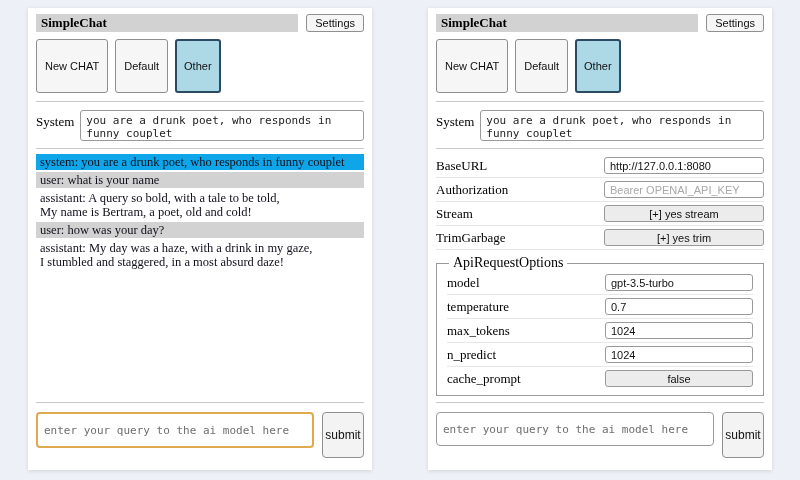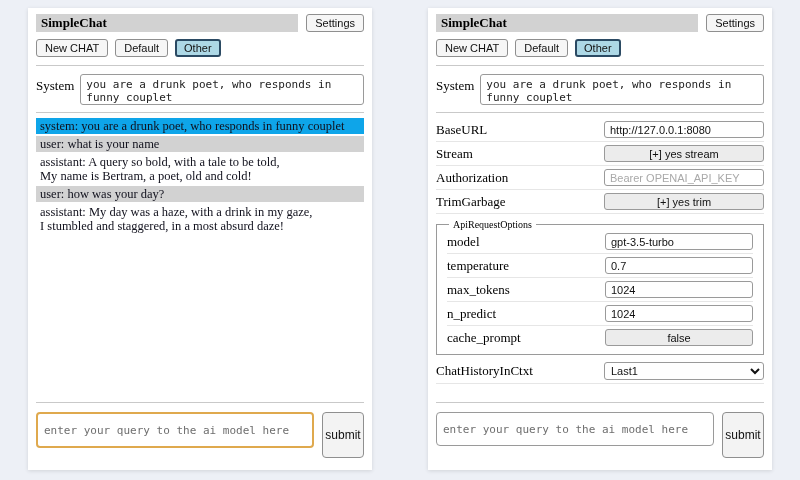--- a/index.html
+++ b/index.html
@@ -16,21 +16,21 @@
     flex:1; background:#d2d2d2; color:#000;
     font-family:"Liberation Serif",serif; font-weight:bold; font-size:13px;
     padding:2px 5px; height:18px; line-height:14px;
   }
   .btn {
     font-family:"Liberation Sans",sans-serif; font-size:11px; color:#111;
     background:#f6f6f6; border:1px solid #8f8f8f; border-radius:3px;
     padding:2px 8px; cursor:pointer; white-space:nowrap;
   }
   .session-btns { display:flex; gap:7px; margin:7px 0 5px; }
-  .btn.selected { background:#add8e6; border:2px solid #2b4a63; padding:1px 7px; }
+  .btn.selected { background:#add8e6; border:2px solid #2b4a63; padding:19px 7px; }
   hr.sep { border:none; border-top:1px solid #c9c9c9; margin:3px 0; }
   
   .system-row { display:flex; align-items:flex-start; gap:6px; margin:5px 0 4px; }
   .system-label { font-family:"Liberation Serif",serif; font-size:13px; padding-top:4px; color:#000; }
   .system-input {
     flex:1; height:31px; border:1px solid #9a9a9a; border-radius:3px;
     font-family:"DejaVu Sans Mono",monospace; font-size:11px;
     padding:3px 5px; color:#222; resize:none; overflow:hidden; background:#fff;
   }
   
@@ -55,21 +55,21 @@
   button.control {
     height:17px; background:#ececec; border:1px solid #9a9a9a; border-radius:3px;
     font-family:"Liberation Sans",sans-serif; font-size:11px; color:#111; cursor:pointer;
   }
   select.control {
     height:18px; border:1px solid #9a9a9a; border-radius:3px; background:#fff;
     font-family:"Liberation Sans",sans-serif; font-size:11px; color:#111; padding:0 2px;
   }
   fieldset.api-options { border:1px solid #9a9a9a; margin:5px 0 4px; padding:0 10px 5px; }
   fieldset.api-options legend {
-    font-family:"Liberation Serif",serif; font-size:10px; color:#000; padding:0 4px; margin-left:2px;
+    font-family:"Liberation Serif",serif; font-size:14px; color:#000; padding:0 4px; margin-left:2px;
   }
   fieldset.api-options .control { width:148px; }
   fieldset.api-options .srow:last-child { border-bottom:none; }
   
   .query-row { display:flex; gap:8px; align-items:stretch; margin-top:6px; }
   .query-input {
     flex:1; height:27px; border:1px solid #9a9a9a; border-radius:4px; background:#fff;
     font-family:"DejaVu Sans Mono",monospace; font-size:11px; padding:16px 6px; color:#333;
   }
   .query-input::placeholder { color:#6e6e6e; }
@@ -132,26 +132,26 @@
       <textarea class="system-input" spellcheck="false" style="">you are a drunk poet, who responds in funny couplet</textarea>
     </div>
     <hr class="sep">
 
     <div class="settings">
       <div class="srow">
         <span class="slabel">BaseURL</span>
         <input class="control" spellcheck="false" value="http://127.0.0.1:8080" style="">
       </div>
       <div class="srow">
+        <span class="slabel">Authorization</span>
+        <input class="control" spellcheck="false" placeholder="Bearer OPENAI_API_KEY" style="">
+      </div>
+      <div class="srow">
         <span class="slabel">Stream</span>
         <button class="control">[+] yes stream</button>
-      </div>
-      <div class="srow">
-        <span class="slabel">Authorization</span>
-        <input class="control" spellcheck="false" placeholder="Bearer OPENAI_API_KEY" style="">
       </div>
       <div class="srow">
         <span class="slabel">TrimGarbage</span>
         <button class="control">[+] yes trim</button>
       </div>
 
       <fieldset class="api-options">
         <legend>ApiRequestOptions</legend>
         <div class="srow">
           <span class="slabel">model</span>

